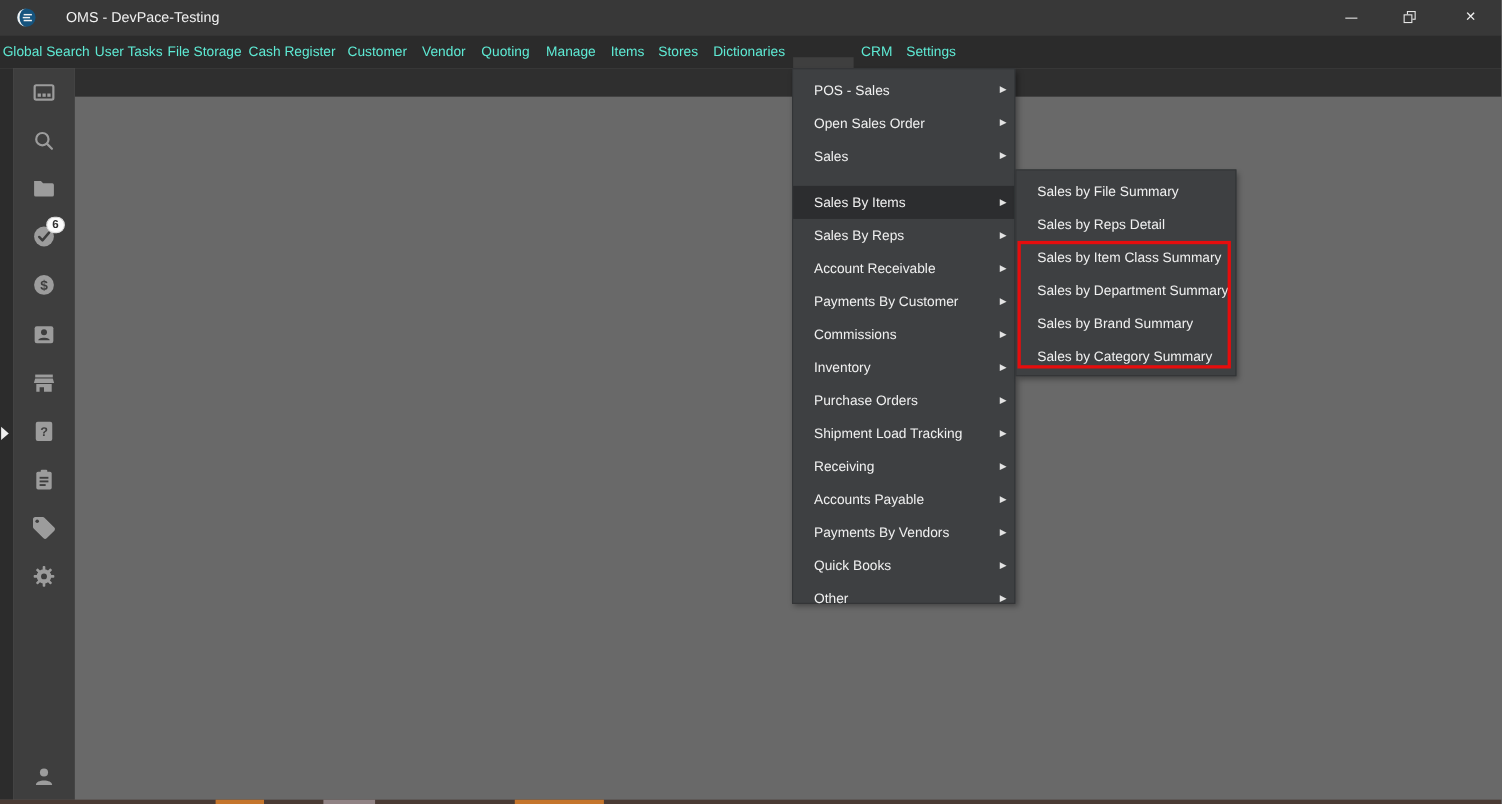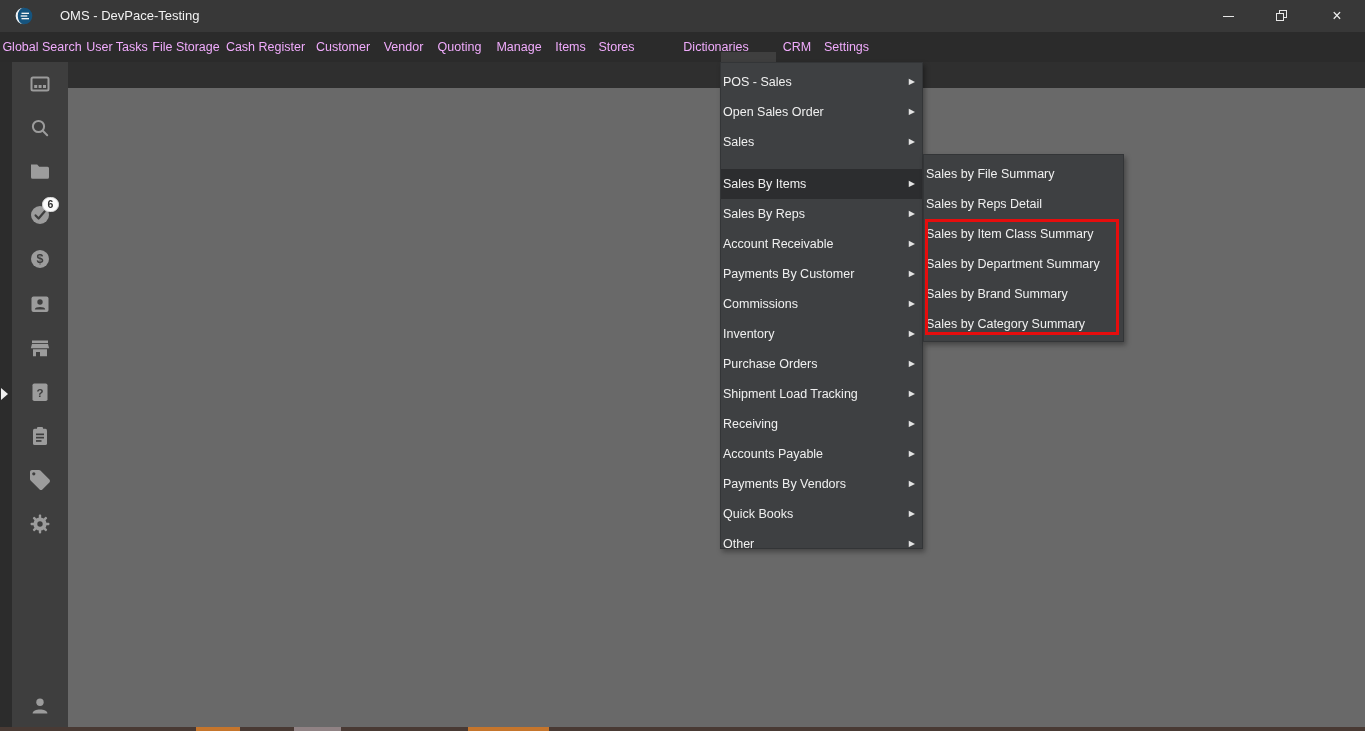--- a/index.html
+++ b/index.html
@@ -34,21 +34,21 @@
   .restore-front { position:absolute; left:0;  top:3px; width:8px; height:8px; border:1px solid #e6e6e6; background:#383838; }
   .close-x { font-size:16px; color:#efefef; line-height:1; }
 
   
   .menubar {
     position:absolute; left:0; top:32px; width:1365px; height:30px;
     background:#2b2b2b;
   }
   .mb-item {
     position:absolute; top:0; height:30px; line-height:30px;
-    text-align:center; font-size:12.5px; color:#f0abfc; white-space:nowrap;
+    text-align:center; font-size:12.5px; color:#5eead4; white-space:nowrap;
     cursor:default;
   }
   .mb-item.active { background:#3f3f3f;margin-top:20px; }
 
   
   .side-gutter { position:absolute; left:0; top:62px; width:12px; height:665px; background:#2c2c2c; }
   .sidebar     { position:absolute; left:12px; top:62px; width:56px; height:665px; background:#3e3e3e; }
   .side-slot {
     position:absolute; left:12px; width:56px; height:32px;
     display:flex; align-items:center; justify-content:center; cursor:default;
@@ -71,21 +71,21 @@
 
   
   .menu-panel {
     position:absolute; background:#3e4042; border:1px solid #333537;
     box-shadow:2px 3px 5px rgba(0,0,0,0.35); z-index:10;
   }
   .dropdown { left:720px; top:62px; width:203px; height:487px; padding-top:4px; }
   .submenu  { left:923px; top:154px; width:201px; height:188px; padding-top:4px; }
   .dd-row, .sm-row {
     position:relative; height:30px; line-height:30px;
-    padding-left:2px; padding-right:22px;
+    padding-left:19px; padding-right:22px;
     font-size:12.5px; color:#f0f0f0; white-space:nowrap; cursor:default;
   }
   .dd-row.active { background:#2c2d2f;margin-top:12px; }
   .dd-arrow {
     position:absolute; right:7px; top:0; height:30px; line-height:30px;
     font-size:8px; color:#e3e3e3;
   }
 
   
   .annotation-box {
@@ -130,21 +130,21 @@
   <div class="mb-item" style="left:0;width:84px">Global Search</div>
   <div class="mb-item" style="left:84px;width:66px">User Tasks</div>
   <div class="mb-item" style="left:150px;width:72px">File Storage</div>
   <div class="mb-item" style="left:222px;width:87px">Cash Register</div>
   <div class="mb-item" style="left:309px;width:68px">Customer</div>
   <div class="mb-item" style="left:377px;width:53px">Vendor</div>
   <div class="mb-item" style="left:430px;width:59px">Quoting</div>
   <div class="mb-item" style="left:489px;width:60px">Manage</div>
   <div class="mb-item" style="left:549px;width:43px">Items</div>
   <div class="mb-item" style="left:592px;width:49px">Stores</div>
-  <div class="mb-item" style="left:676px;width:80px">Dictionaries</div>
+  <div class="mb-item" style="left:641px;width:80px">Dictionaries</div>
   <div class="mb-item active" style="left:721px;width:55px">Reports</div>
   <div class="mb-item" style="left:776px;width:42px">CRM</div>
   <div class="mb-item" style="left:818px;width:57px">Settings</div>
 </div>
 
 <div class="toolbar-strip"></div>
 <div class="canvas"></div>
 
 <div class="side-gutter"></div>
 <div class="sidebar"></div>

